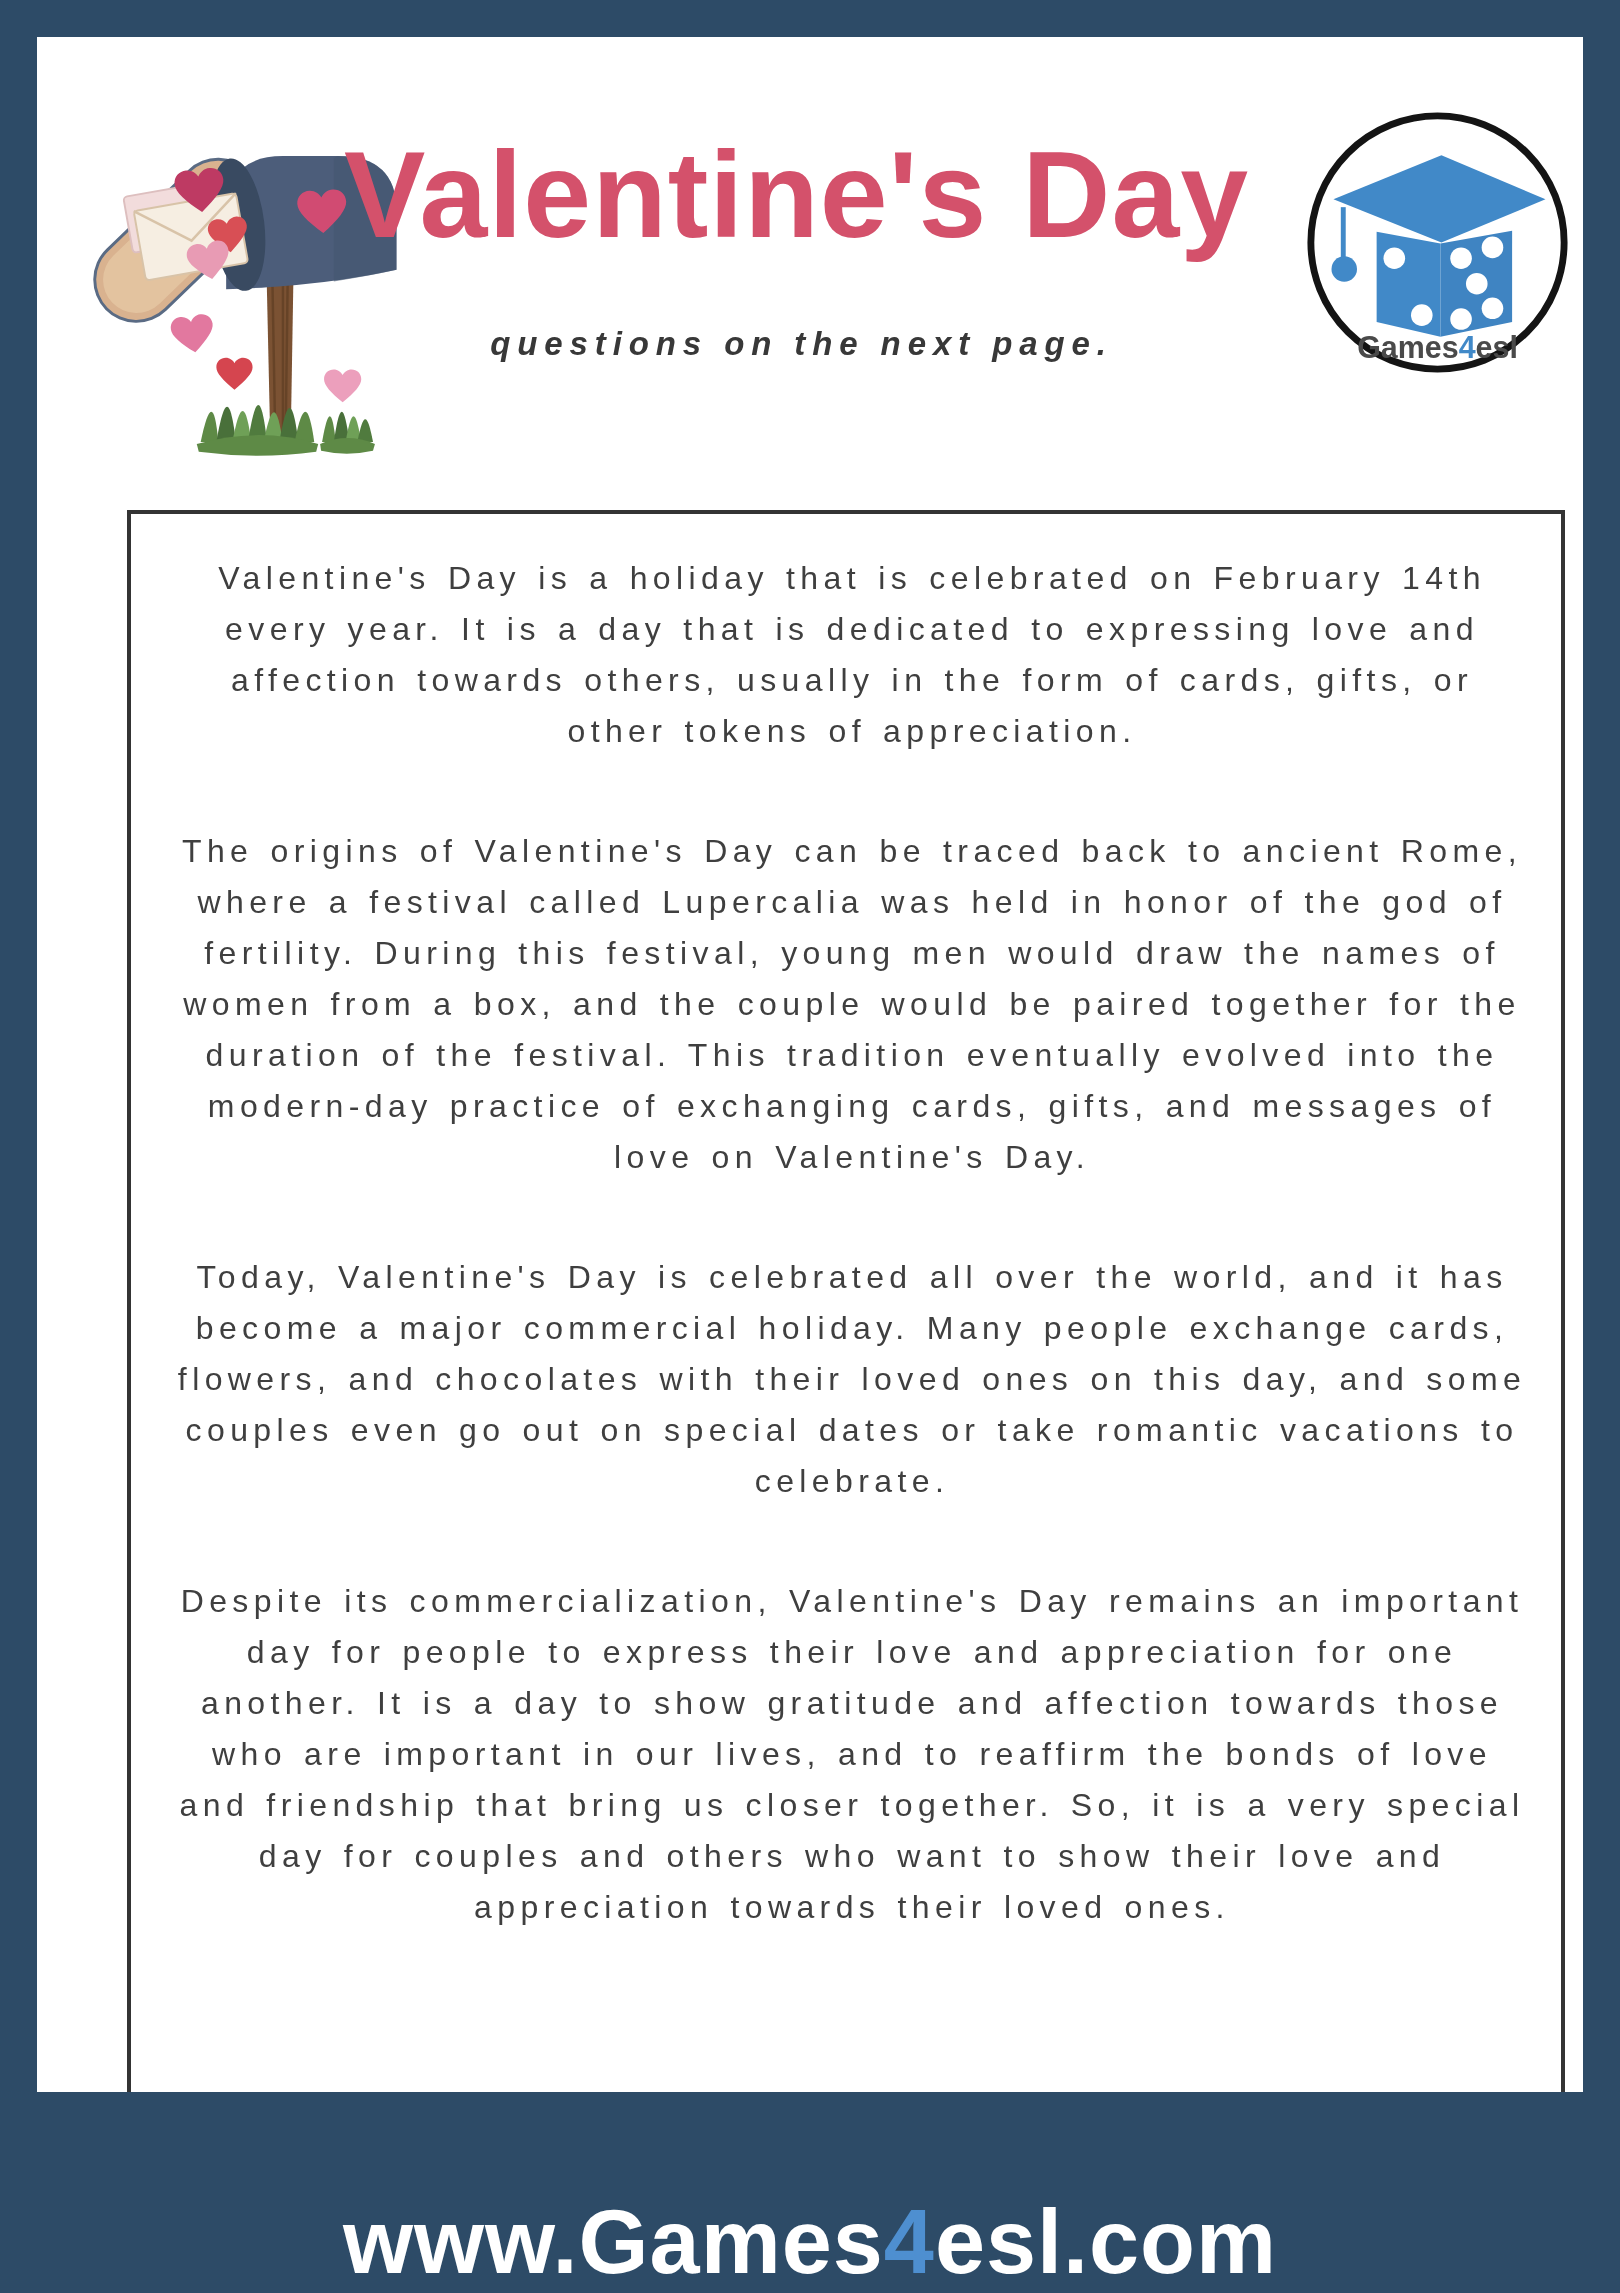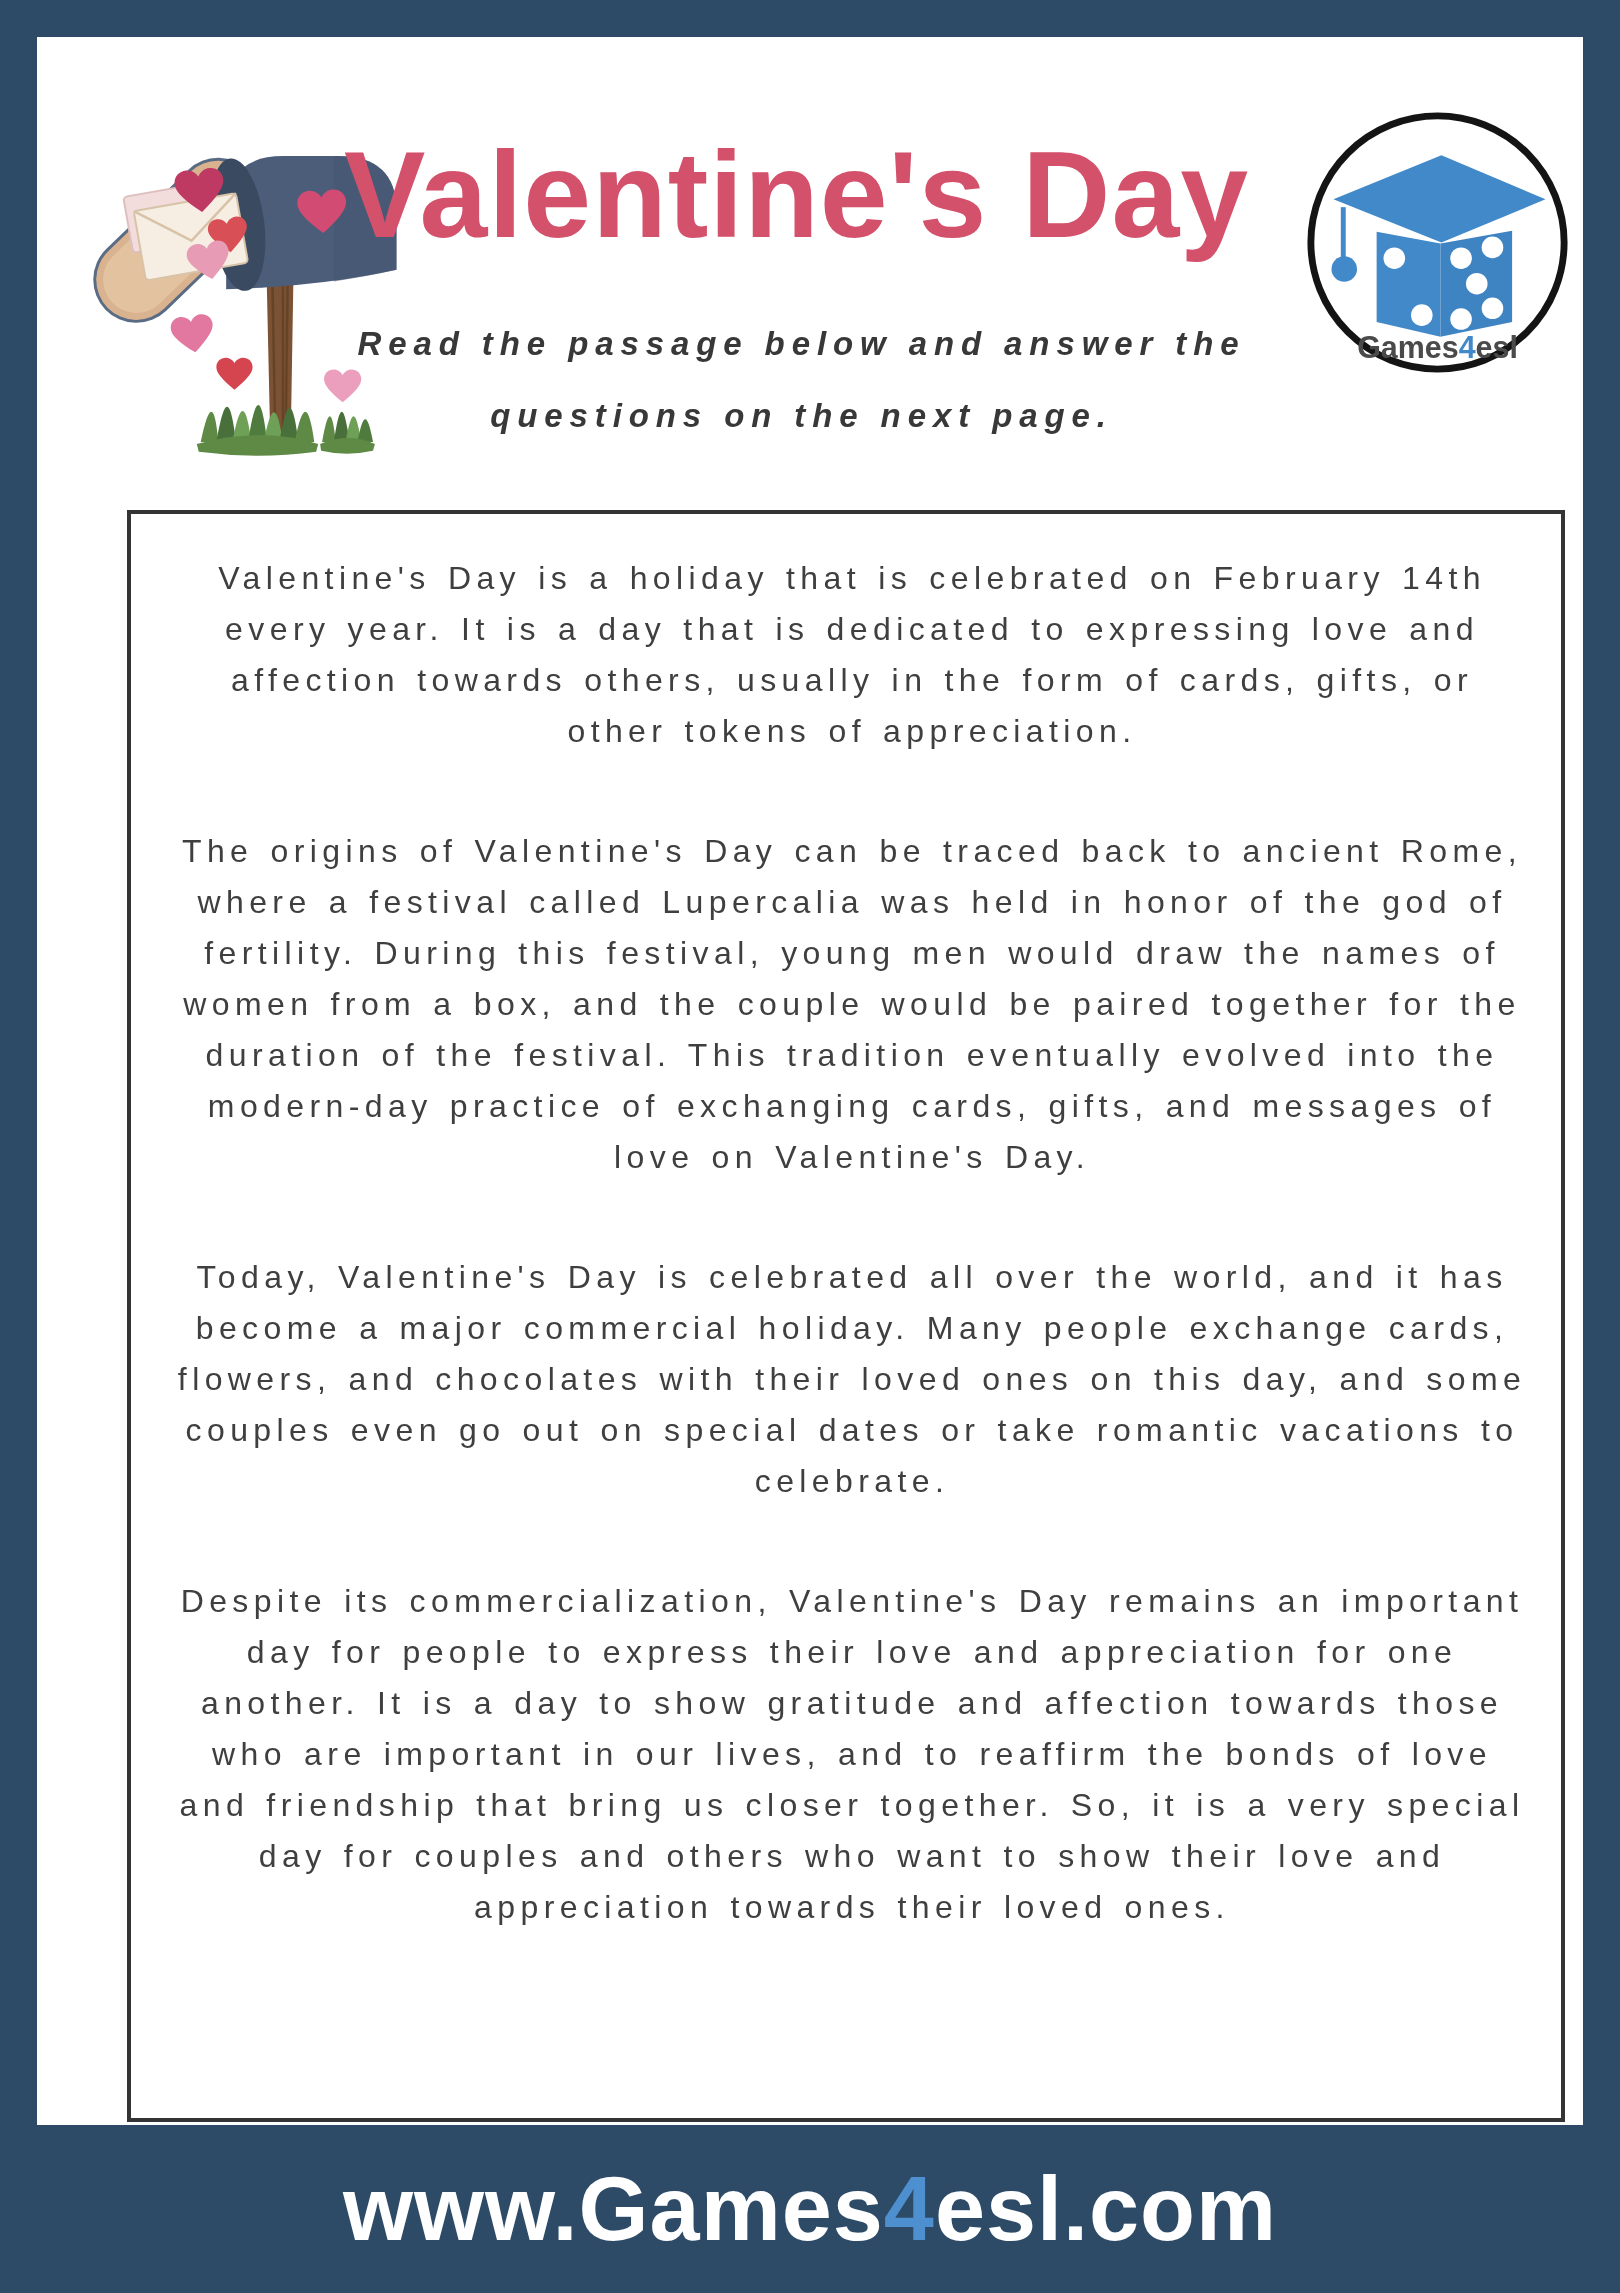--- a/index.html
+++ b/index.html
@@ -46,23 +46,23 @@
   }
   .passage-box p{
     margin:0 0 69px 12px;
     text-align:center;
     font-size:32px;line-height:51px;
     letter-spacing:5.4px;word-spacing:2.9px;
     color:#3F3F3F;
   }
   
   .footer{
-    position:absolute;left:0;right:0;bottom:0;height:169px;
+    position:absolute;left:0;right:0;bottom:0;height:202px;
     background:#2D4B67;
-    display:flex;align-items:center;justify-content:center;
+    display:flex;align-items:flex-end;justify-content:center;
   }
   .footer-url{
     font-size:90px;font-weight:bold;letter-spacing:1px;
     color:#ffffff;white-space:nowrap;
   }
   .footer-url .accent{color:#4E8FD0;}
   
   .logo-text{font-weight:bold;}
 </style>
 </head>
@@ -132,21 +132,20 @@
         <path d="M248,334 C254,294 258,292 264,334 Z" fill="#49703A"></path>
         <path d="M260,334 C266,300 270,298 276,334 Z" fill="#6FA057"></path>
         <path d="M272,334 C278,304 282,302 288,334 Z" fill="#507B3E"></path>
         <path d="M234,336 Q262,324 290,336 L288,343 Q261,349 235,343 Z" fill="#5E8A46"></path>
       </g>
     </svg>
 
     <div class="title">Valentine's Day</div>
 
     <div class="subtitle">
-      <div>Read the passage below and answer the</div>
       <div>questions on the next page.</div>
     </div>
 
     <svg class="logo" viewBox="0 0 272 272" aria-hidden="true">
       <circle cx="136" cy="136" r="129" fill="#ffffff" stroke="#141414" stroke-width="7"></circle>
 
       <g>
         <polygon points="74,125 139,137 139,232 74,217" fill="#4189C8"></polygon>
         <polygon points="139,137 212,124 212,217 139,232" fill="#3F84C2"></polygon>
 

